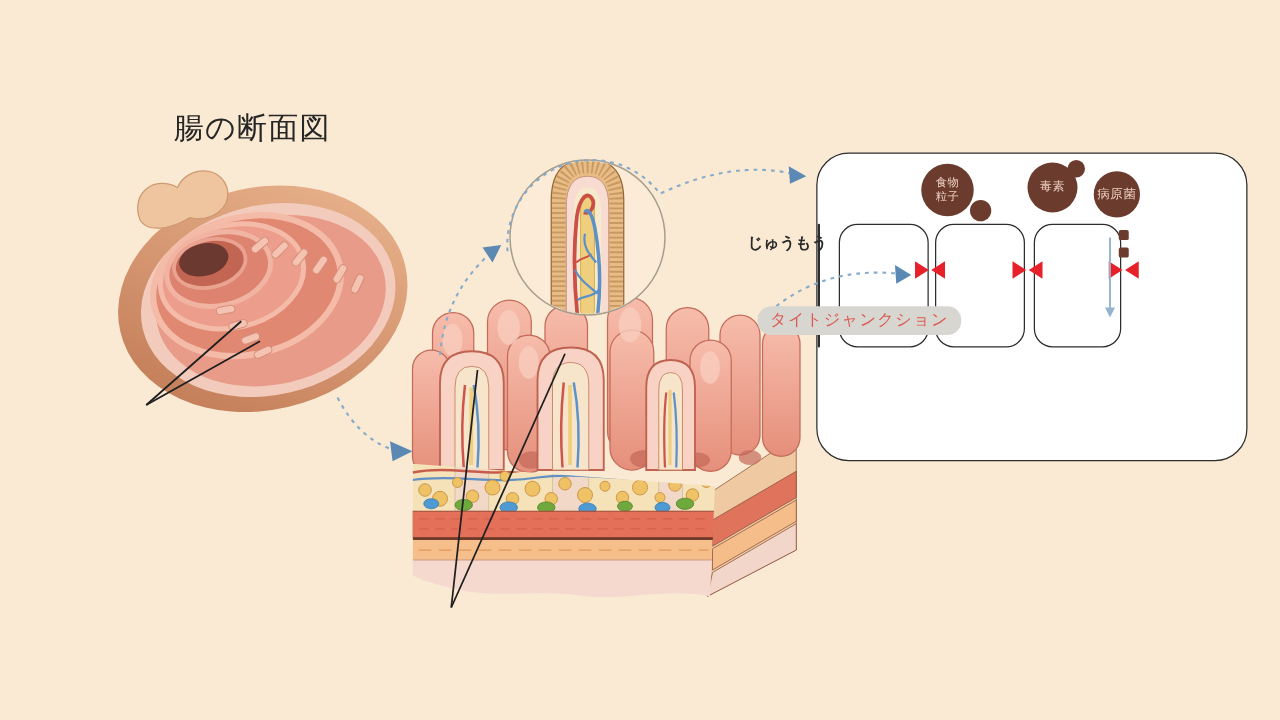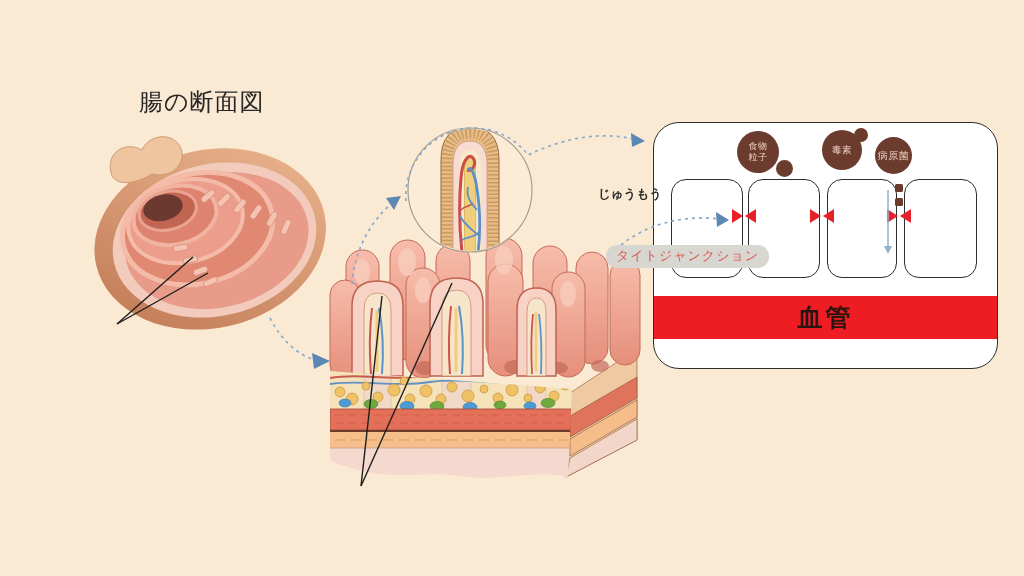--- a/index.html
+++ b/index.html
@@ -229,23 +229,20 @@
 
     <g stroke="#1F1F1F" stroke-width="1.4">
       <path d="M117,324 L193,257"></path>
         <path d="M117,324 L208,273"></path>
       <path d="M361,486 L382,296"></path>
         <path d="M361,486 L452,283"></path>
     </g>
   </svg>
 
   <div class="container">
-    <div class="vessel-band">
-      <span class="vessel-text">血管</span>
-    </div>
     <div class="cell"></div>
     <div class="cell"></div>
     <div class="cell"></div>
     <div class="cell"></div>
     <div class="particle p-food">
       <span>食物</span>
       <span>粒子</span>
     </div>
     <div class="particle p-dot1"></div>
     <div class="particle p-toxin">

